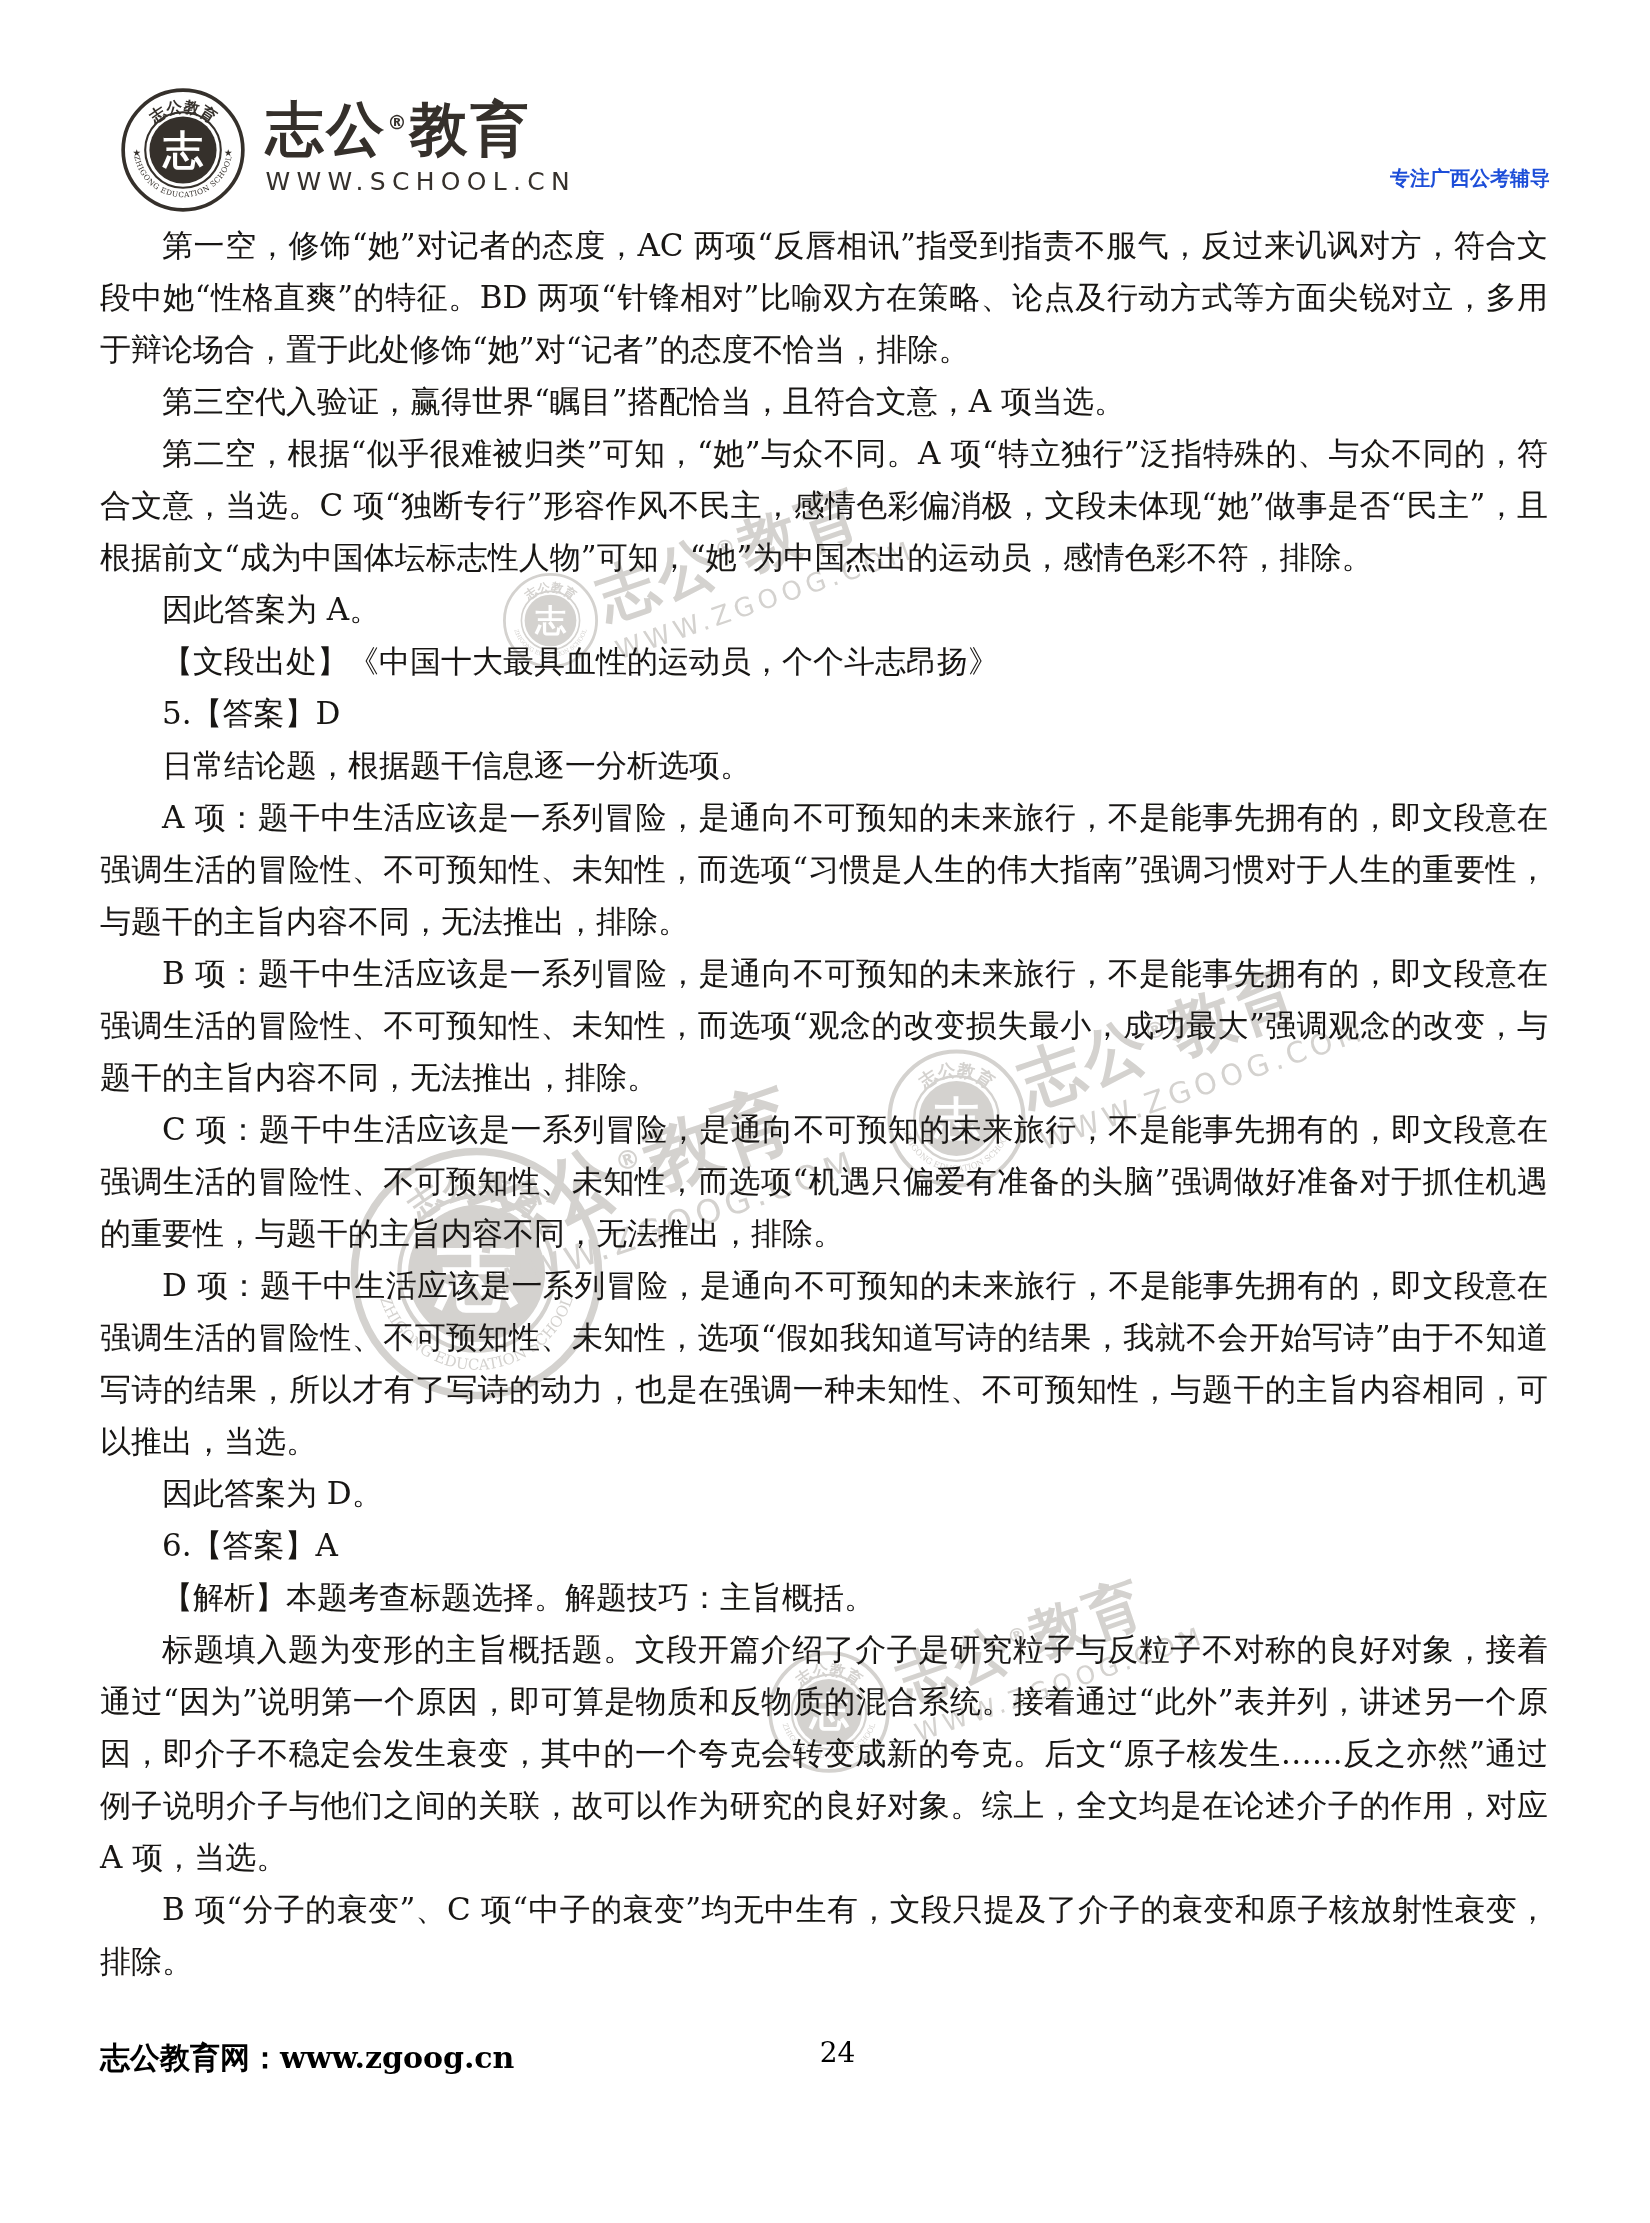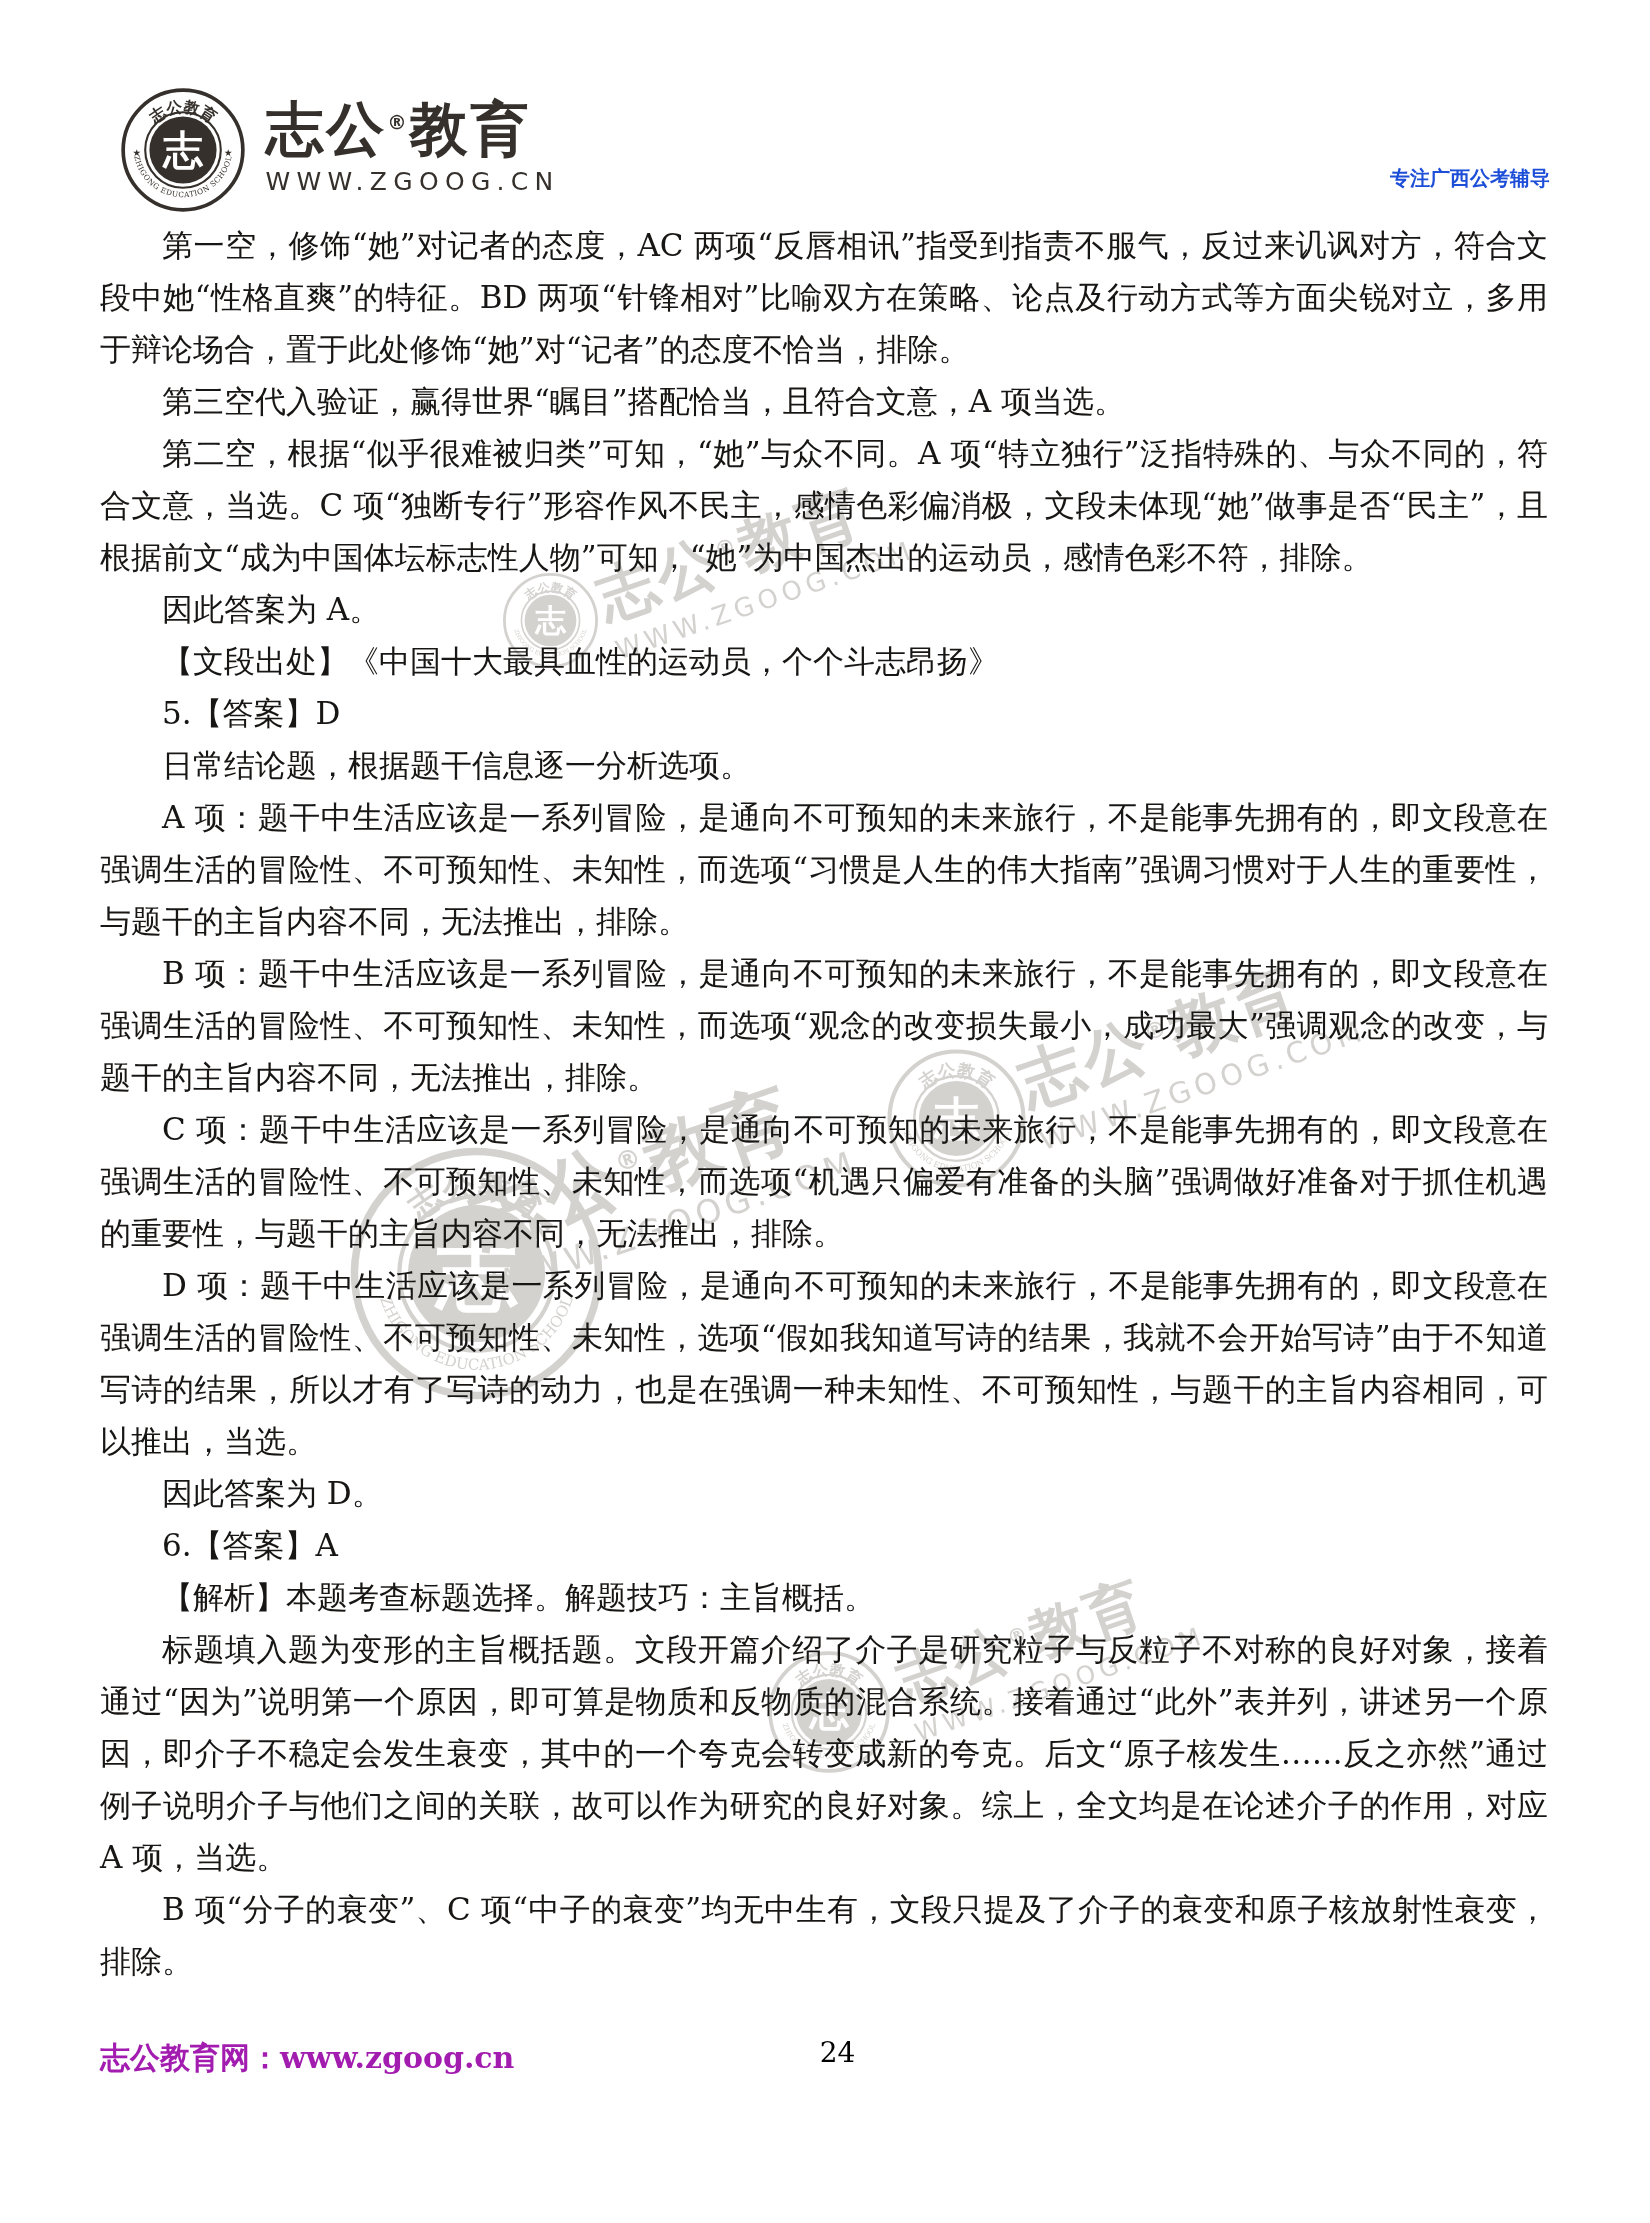--- a/index.html
+++ b/index.html
@@ -27,21 +27,21 @@
   
   .wm{position:absolute;z-index:1;color:#d4d2cf;pointer-events:none;}
   .wm .seal{position:absolute;}
   .wm-rot{position:absolute;transform:rotate(-19deg);transform-origin:0 50%;white-space:nowrap;
           font-family:"DejaVu Sans","Liberation Sans",sans-serif;}
   .wm-brand{font-weight:900;letter-spacing:2.9px;line-height:1;}
   .wm-brand sup{font-size:0.35em;}
   .wm-url{letter-spacing:4.9px;margin-top:9.7px;font-weight:500;}
 
   
-  .footer-site{position:absolute;left:100px;top:2038px;z-index:3;font-weight:bold;font-size:30px;color:#a21caf;}
+  .footer-site{position:absolute;left:100px;top:2038px;z-index:3;font-weight:bold;font-size:30px;color:#000000;}
   .footer-page{position:absolute;left:0;top:2036px;width:100%;text-align:center;z-index:2;
                font-size:28px;color:#000;margin-left:12px;}
 </style>
 </head>
 <body>
 
 <div class="page">
 
   <div class="header">
     <svg class="seal" viewBox="0 0 120 120">
@@ -53,21 +53,21 @@
       <text font-size="15" font-weight="bold" fill="currentColor"><textPath href="#tA" startOffset="50%" text-anchor="middle">志公教育</textPath></text>
       <text font-size="7" fill="currentColor" letter-spacing="0.5"><textPath href="#bA" startOffset="50%" text-anchor="middle">ZHIGONG EDUCATION SCHOOL</textPath></text>
       <text x="12" y="66" font-size="9" fill="currentColor">★</text>
       <text x="99" y="66" font-size="9" fill="currentColor">★</text>
       <circle cx="60" cy="60" r="36" fill="none" stroke="currentColor" stroke-width="2"></circle>
       <circle cx="60" cy="60" r="32" fill="currentColor"></circle>
       <text x="60" y="73" font-size="38" font-weight="bold" fill="#ffffff" text-anchor="middle">志</text>
     </svg>
     <div class="brandblock">
       <div class="wordmark"><span>志公</span><sup>®</sup><span>教育</span></div>
-      <div class="brandurl">WWW.ZGOOG.CN</div>
+      <div class="brandurl">WWW.SCHOOL.CN</div>
     </div>
   </div>
   <div class="tagline">专注广西公考辅导</div>
 
   <div class="wm" style="left:490px;top:490px;width:417px;height:204px;">
     <svg class="seal" style="left:11.6px;top:82px;width:97px;height:97px;" viewBox="0 0 120 120">
       <defs>
           <path id="tB" d="M 22,62 A 38,38 0 0 1 98,62"></path>
           <path id="bB" d="M 13,58 A 47,47 0 0 0 107,58"></path>
         </defs>

